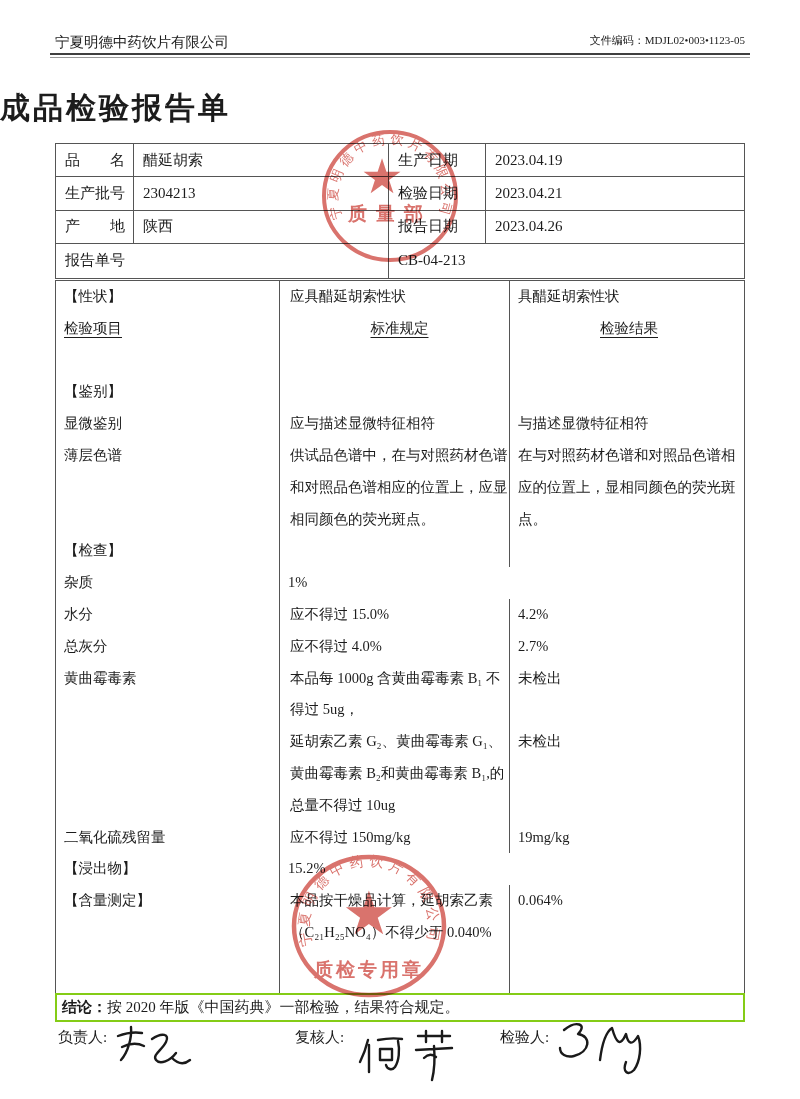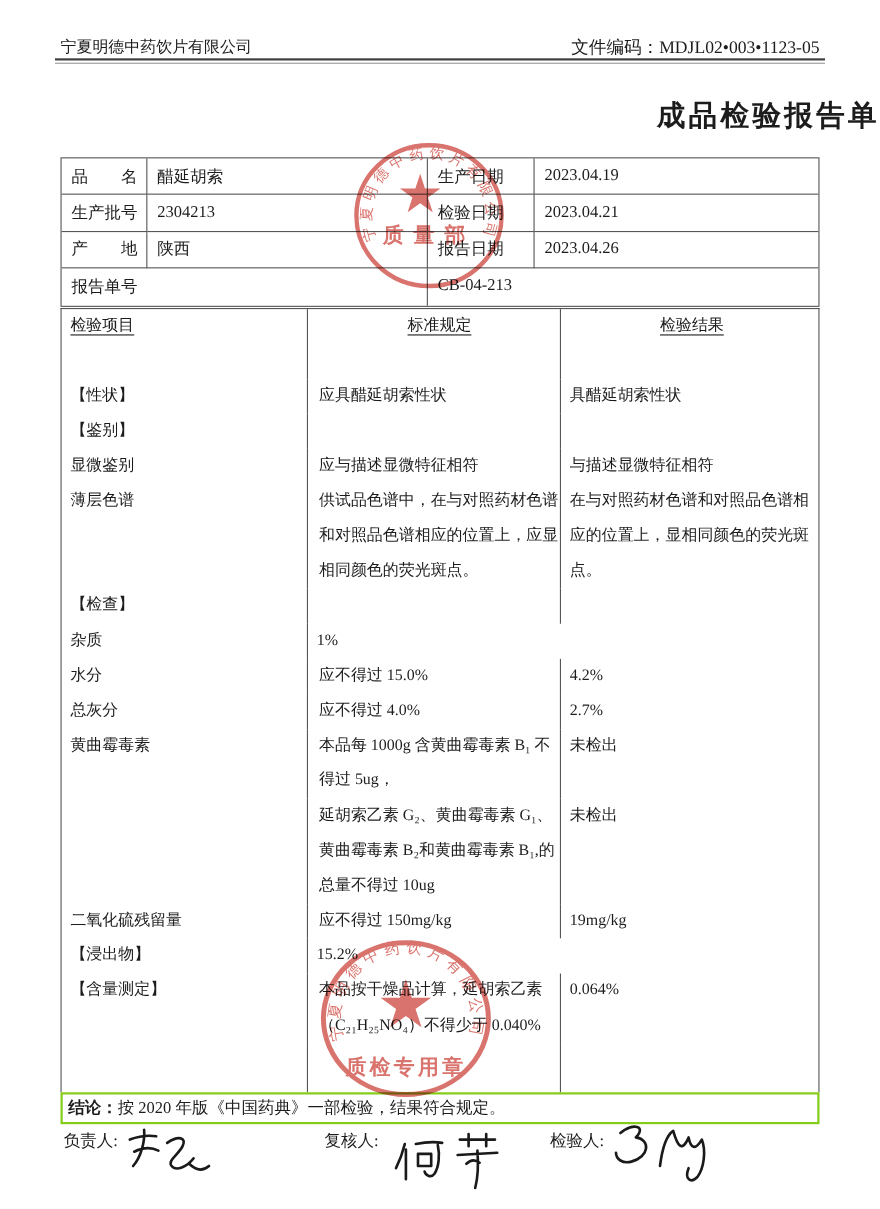--- a/index.html
+++ b/index.html
@@ -2,26 +2,26 @@
 <html><head>
 <meta charset="utf-8">
 <style>
   html,body{margin:0;padding:0;background:#ffffff;}
   body{width:800px;height:1099px;position:relative;overflow:hidden;
        font-family:"Liberation Serif","DejaVu Serif",serif;color:#1c1c1c;}
   .abs{position:absolute;}
 
   
   .hdr-left{left:55px;top:33px;font-size:14.5px;}
-  .hdr-right{right:55px;top:33px;font-size:16px;}
+  .hdr-right{right:55px;top:33px;font-size:11px;}
   .hrule{left:50px;top:53px;width:700px;height:2px;
          border-top:2px solid #3f3f3f;border-bottom:1px solid #9a9a9a;}
 
-  .title{left:0;top:88px;width:800px;text-align:right;
-         font-size:26px;font-weight:bold;letter-spacing:3px;}
+  .title{left:0;top:88px;width:800px;text-align:left;
+         font-size:30px;font-weight:bold;letter-spacing:3px;}
 
   
   .itable{left:55px;top:143px;width:690px;box-sizing:border-box;
           border:1px solid #555;display:grid;
           grid-template-columns:78px 255px 97px 1fr;
           grid-auto-rows:33.4px;font-size:15px;}
   .itable .c{display:flex;align-items:center;padding-left:9px;box-sizing:border-box;
              border-right:1px solid #555;border-bottom:1px solid #555;}
   .itable .c.noR{border-right:none;}
   .itable .c.noB{border-bottom:none;}
@@ -80,30 +80,30 @@
   <div class="c">产　　地</div>
   <div class="c">陕西</div>
   <div class="c">报告日期</div>
   <div class="c noR">2023.04.26</div>
 
   <div class="c sp2 noB">报告单号</div>
   <div class="c sp2 noB noR">CB-04-213</div>
 </div>
 
 <div class="abs mtable">
+  <div class="mrow">
+    <div class="mc1">【性状】</div>
+    <div class="mc2">应具醋延胡索性状</div>
+    <div class="mc3">具醋延胡索性状</div>
+  </div>
+
   <div class="mrow mhead">
     <div class="mc1"><span>检验项目</span></div>
     <div class="mc2"><span>标准规定</span></div>
     <div class="mc3"><span>检验结果</span></div>
-  </div>
-
-  <div class="mrow">
-    <div class="mc1">【性状】</div>
-    <div class="mc2">应具醋延胡索性状</div>
-    <div class="mc3">具醋延胡索性状</div>
   </div>
   <div class="mrow">
     <div class="mc1">【鉴别】</div>
     <div class="mc2"></div>
     <div class="mc3"></div>
   </div>
   <div class="mrow">
     <div class="mc1">显微鉴别</div>
     <div class="mc2">应与描述显微特征相符</div>
     <div class="mc3">与描述显微特征相符</div>

